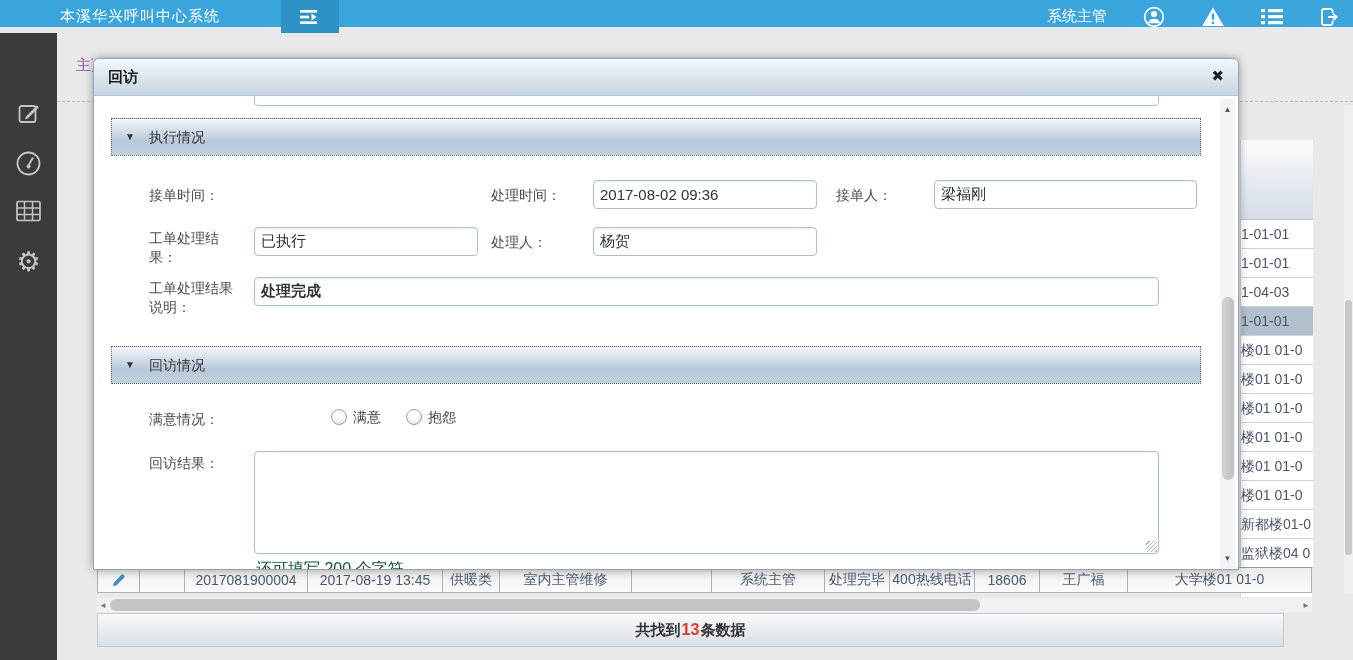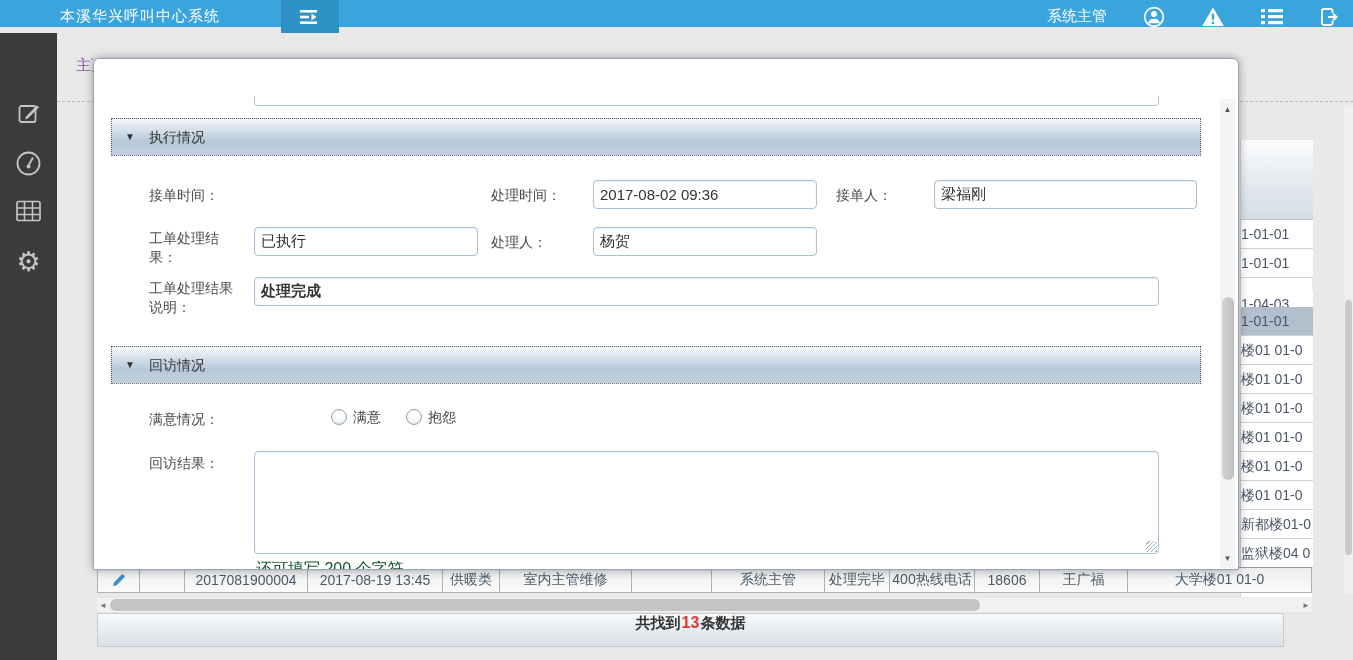--- a/index.html
+++ b/index.html
@@ -38,21 +38,21 @@
   .brow { position:absolute; left:97px; top:567px; height:26px; display:flex; z-index:2; background:linear-gradient(#ededed,#fbfbfb); border-top:1px solid #8f9aa4; border-bottom:1px solid #aab4bd; }
   .bcell { height:100%; border-right:1px solid #a6b2bd; font-size:14px; color:#4a5a6a; display:flex; align-items:center; justify-content:center; overflow:hidden; white-space:nowrap; }
   .bcell:first-child { border-left:1px solid #a6b2bd; }
 
   
   .hs-track { position:absolute; left:97px; top:598px; width:1215px; height:14px; background:#f1f1f1; z-index:2; }
   .hs-arrow { position:absolute; top:0; width:12px; height:14px; font-size:8px; color:#777; display:flex; align-items:center; justify-content:center; cursor:pointer; }
   .hs-thumb { position:absolute; left:13px; top:1px; width:870px; height:12px; background:#c4c4c4; border-radius:6px; cursor:pointer; }
 
   
-  .footer { position:absolute; left:97px; top:613px; width:1187px; height:34px; background:linear-gradient(#f8fafc,#d8dfe6); border:1px solid #c3cad1; display:flex; align-items:flex-start; justify-content:center; z-index:2; font-size:15px; font-weight:bold; color:#333; }
+  .footer { position:absolute; left:97px; top:613px; width:1187px; height:34px; background:linear-gradient(#f8fafc,#d8dfe6); border:1px solid #c3cad1; display:flex; align-items:center; justify-content:center; z-index:2; font-size:15px; font-weight:bold; color:#333; }
   .footer .cnt { color:#e0392d; font-size:16px; padding:0 1px; }
 
   
   .modal { position:absolute; left:93px; top:58px; width:1146px; height:512px; background:#fff; z-index:20; border:1px solid #96a5b5; border-radius:6px 6px 0 0; box-shadow:0 0 10px rgba(0,0,0,.35); overflow:hidden; }
   .m-head { position:absolute; left:0; top:0; width:100%; height:37px; background:linear-gradient(#f3f7fb,#dfe8f1 45%,#c7d5e3); border-bottom:1px solid #b6c4d4; border-radius:6px 6px 0 0; }
   .m-title { position:absolute; left:14px; top:9px; font-size:15px; font-weight:bold; color:#1a1a1a; }
   .m-close { position:absolute; right:14px; top:8px; font-size:15px; font-weight:bold; color:#222; cursor:pointer; line-height:18px; }
   .m-body { position:absolute; left:0; top:37px; width:1146px; height:475px; background:#fff; overflow:hidden; }
 
   .cut-input { position:absolute; left:160px; top:-18px; width:905px; height:28px; border:1px solid #a8c0d5; border-radius:4px; }
@@ -84,21 +84,21 @@
 
 <div id="stage">
 
   <div class="tab-partial">主页</div>
   <div class="dash-line"></div>
 
   <div class="rt-panel">
     <div class="rt-head"></div>
     <div class="rt-row" style="top:80px"><span>1-01-01</span></div>
     <div class="rt-row" style="top:109px"><span>1-01-01</span></div>
-    <div class="rt-row" style="top:150px"><span>1-04-03</span></div>
+    <div class="rt-row" style="top:138px"><span>1-04-03</span></div>
     <div class="rt-row sel" style="top:167px"><span>1-01-01</span></div>
     <div class="rt-row" style="top:196px"><span>楼01 01-0</span></div>
     <div class="rt-row" style="top:225px"><span>楼01 01-0</span></div>
     <div class="rt-row" style="top:254px"><span>楼01 01-0</span></div>
     <div class="rt-row" style="top:283px"><span>楼01 01-0</span></div>
     <div class="rt-row" style="top:312px"><span>楼01 01-0</span></div>
     <div class="rt-row" style="top:341px"><span>楼01 01-0</span></div>
     <div class="rt-row" style="top:370px"><span>新都楼01-0</span></div>
     <div class="rt-row" style="top:399px"><span>监狱楼04 0</span></div>
   </div>
@@ -133,20 +133,24 @@
     <div class="hs-arrow" style="right:0">►</div>
   </div>
 
   <div class="footer">
     <span>共找到</span>
       <span class="cnt">13</span>
       <span>条数据</span>
   </div>
 
   <div class="modal">
+    <div class="m-head">
+      <span class="m-title">回访</span>
+      <span class="m-close">✖</span>
+    </div>
     <div class="m-body">
 
       <div class="cut-input"></div>
 
       <div class="sect" style="top:22px">
         <span class="tri">▼</span>
         <span class="st">执行情况</span>
       </div>
 
       <div class="lbl" style="left:55px; top:90px;font-family:Liberation Serif, serif;">接单时间：</div>

